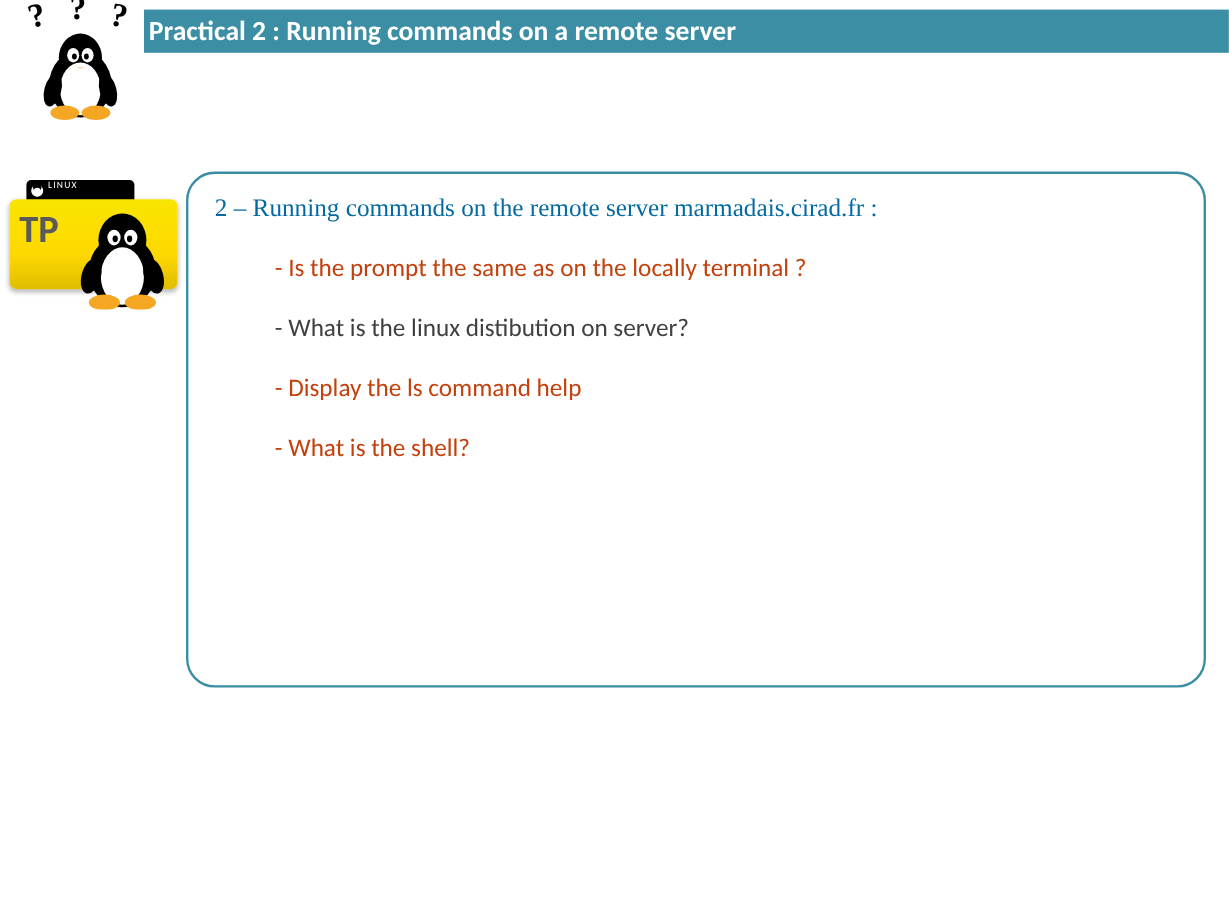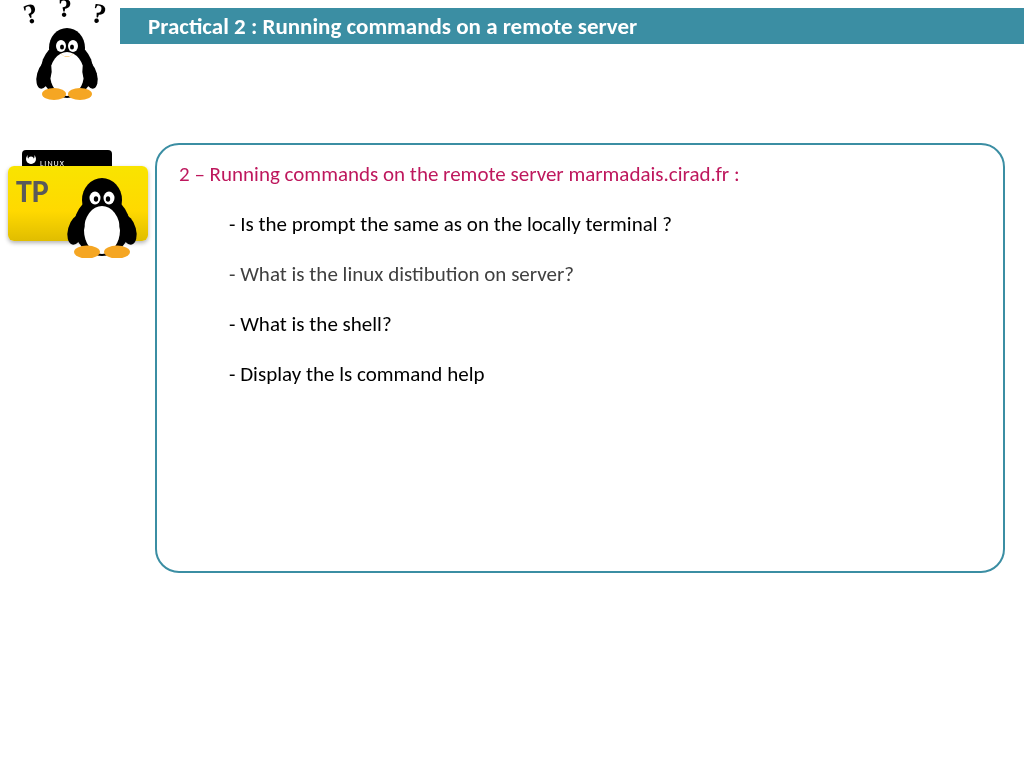--- a/index.html
+++ b/index.html
@@ -13,21 +13,21 @@
     }
     .header-bar {
       position: absolute;
       left: 120px;
       top: 8px;
       right: 0;
       height: 36px;
       background: #3b8ea3;
       display: flex;
       align-items: center;
-      padding-left: 28px;
+      padding-left: 4px;
     }
     .header-title {
       color: #fff;
       font-size: 23px;
       font-weight: bold;
     }
     .tux-main {
       position: absolute;
       left: 10px;
       top: 0;
@@ -54,21 +54,21 @@
     }
     .folder-tab {
       position: absolute;
       left: 14px;
       top: 0;
       width: 90px;
       height: 18px;
       background: #000;
       border-radius: 4px 4px 0 0;
       display: flex;
-      align-items: flex-end;
+      align-items: flex-start;
       padding-left: 18px;
     }
     .folder-tab-text {
       color: #fff;
       font-size: 8px;
       letter-spacing: 1px;
     }
     .folder-tab-tux {
       position: absolute;
       left: 2px;
@@ -104,31 +104,32 @@
       left: 155px;
       top: 143px;
       width: 850px;
       height: 430px;
       border: 2px solid #3b8ea3;
       border-radius: 24px;
       padding: 16px 30px 16px 22px;
       background: #fff;
     }
     .section-title {
-      color: #be185d;
+      color: #0369a1;
       font-size: 21px;
       margin-bottom: 24px;
+      font-family: Liberation Serif, serif;
     }
     .question-list {
       padding-left: 50px;
     }
     .question-item {
       font-size: 21px;
       margin-bottom: 24px;
-      color: #000000;
+      color: #c2410c;
     }
     .question-item.muted {
       color: #404040;
     }
   </style>
 </head>
 <body>
 
 <div class="header-bar">
   <span class="header-title">Practical 2 : Running commands on a remote server</span>
@@ -180,16 +181,16 @@
       <ellipse cx="65" cy="60" rx="8" ry="15" fill="#000" transform="rotate(-15 65 60)"></ellipse>
     </svg>
   </div>
 </div>
 
 <div class="content-box">
   <div class="section-title">2 – Running commands on the remote server marmadais.cirad.fr :</div>
   <div class="question-list">
     <div class="question-item">- Is the prompt the same as on the locally terminal ?</div>
     <div class="question-item muted">- What is the linux distibution on server?</div>
+    <div class="question-item">- Display the ls command help</div>
     <div class="question-item">- What  is the shell?</div>
-    <div class="question-item">- Display the ls command help</div>
   </div>
 </div>
 
 </body></html>

